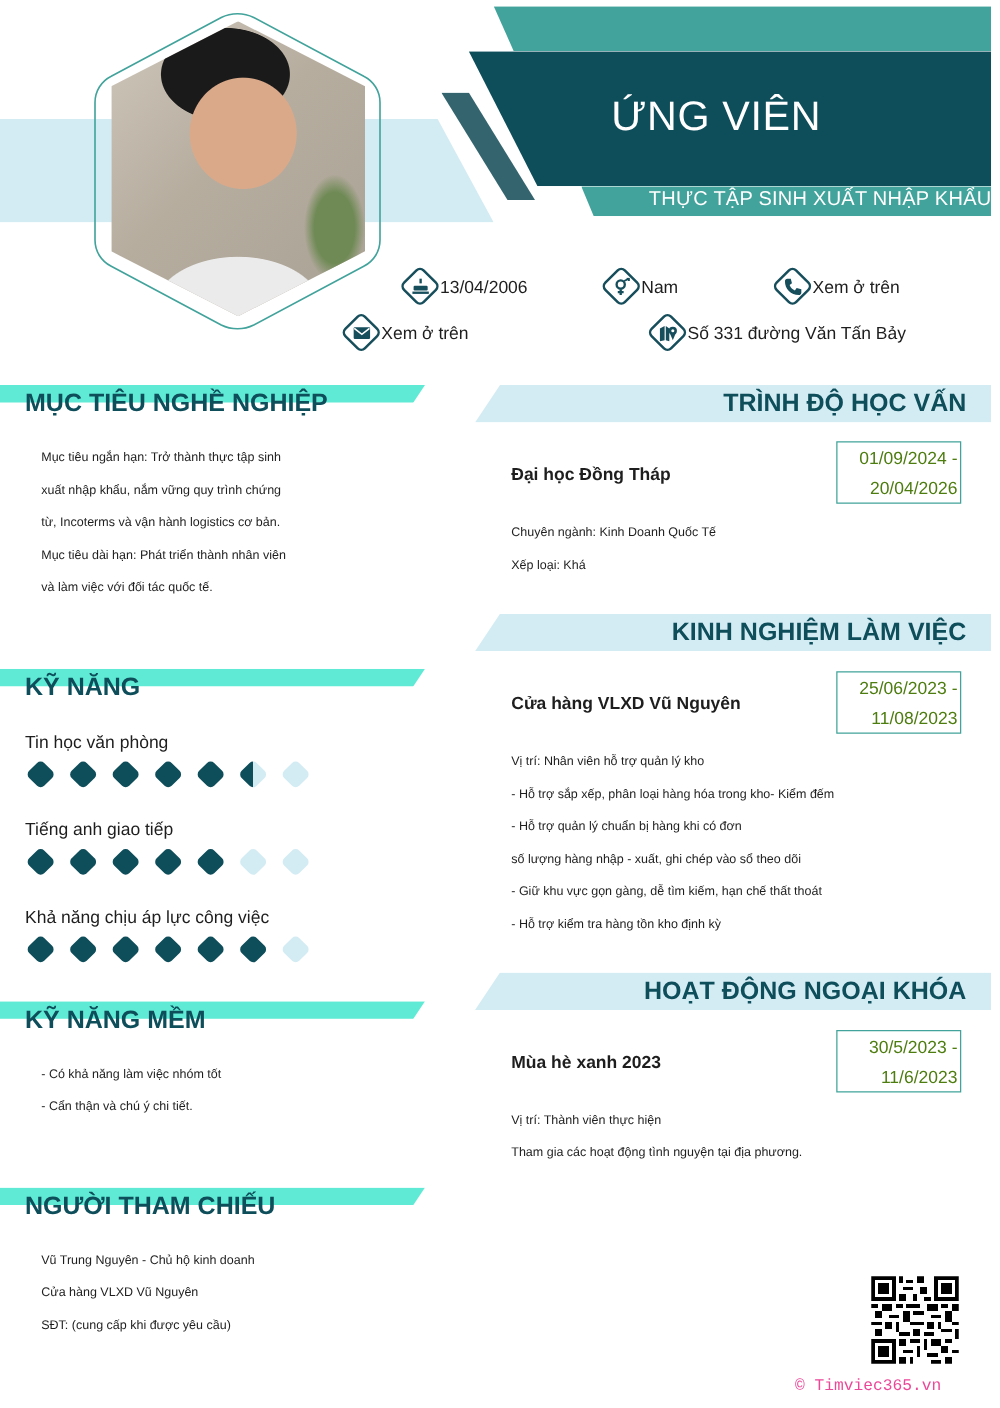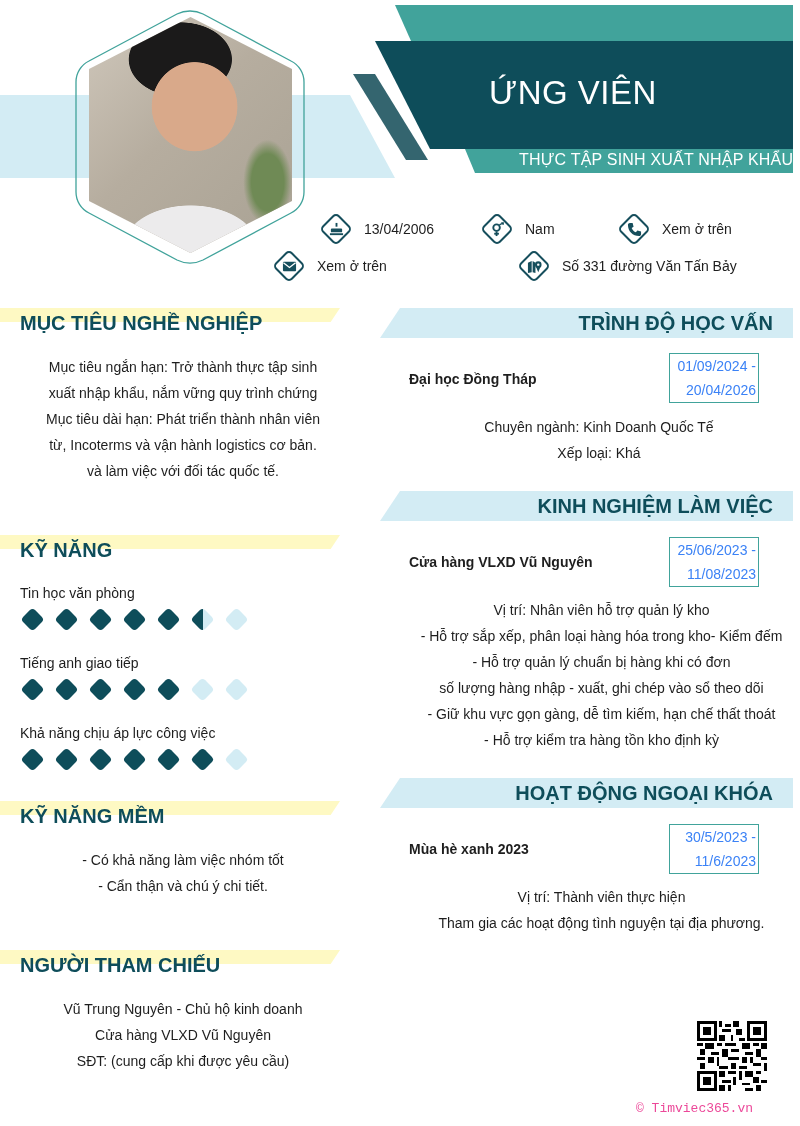--- a/index.html
+++ b/index.html
@@ -29,47 +29,47 @@
     clip-path: polygon(50% 0, 100% 22%, 100% 78%, 50% 100%, 0 78%, 0 22%);
     background:
       radial-gradient(ellipse 38% 34% at 52% 38%, #d9a98a 0 55%, transparent 56%),
       radial-gradient(ellipse 42% 26% at 45% 18%, #1b1a1a 0 60%, transparent 61%),
       radial-gradient(ellipse 55% 30% at 50% 98%, #ecebec 0 60%, transparent 61%),
       radial-gradient(ellipse 20% 30% at 88% 70%, #6f8a55 0 40%, transparent 60%),
       linear-gradient(135deg, #cfc7bb 0%, #b6ad9f 45%, #a9a294 100%);
   }
 
   
-  .contact { display: flex; align-items: center; gap: 12px; font-size: 14px; color: #1e1e1e; }
+  .contact { display: flex; align-items: center; gap: 0; font-size: 14px; color: #1e1e1e; }
   .dicon { width: 32px; height: 32px; position: relative; display: inline-flex; align-items: center; justify-content: center; }
   .dicon::before { content: ""; position: absolute; width: 20px; height: 20px; border: 2px solid #164e5c; border-radius: 5px; transform: rotate(45deg); }
   .dicon svg { position: relative; width: 15px; height: 15px; }
 
   
-  .sec-left { left: 0; width: 340px; height: 14px; background: #fef9c3;
+  .sec-left { left: 0; width: 340px; height: 14px; background: #5eead4;
     clip-path: polygon(0 0, 340px 0, 320px 30px, 0 30px); }
   .sec-right { left: 380px; width: 413px; height: 30px; background: #d3ecf4;
     clip-path: polygon(20px 0, 100% 0, 100% 100%, 0 100%); }
   .sec-title { font-size: 20px; font-weight: 700; color: #0e4d5a; line-height: 30px; white-space: nowrap; }
   .sec-left .sec-title { padding-left: 20px; }
   .sec-right .sec-title { text-align: right; padding-right: 20px; }
 
-  .para { font-size: 14px; line-height: 26px; color: #1e1e1e; text-align: center; }
+  .para { font-size: 10px; line-height: 26px; color: #1e1e1e; }
 
   
   .skill-label { font-size: 14px; color: #1e1e1e; }
   .dots { display: flex; gap: 10px; }
   .dot { width: 24px; height: 24px; position: relative; }
   .dot::before { content: ""; position: absolute; left: 3.5px; top: 3.5px; width: 17px; height: 17px; border-radius: 4px; transform: rotate(45deg); background: #d3ecf4; }
   .dot.full::before { background: #0e4d5a; }
   .dot.half::before { background: linear-gradient(45deg, #0e4d5a 50%, #d3ecf4 50%); transform: rotate(45deg); }
 
   
   .entry-title { font-size: 14px; font-weight: 700; color: #1e1e1e; }
-  .date-box { border: 1.5px solid #41a39b; font-size: 14px; line-height: 24px; text-align: right; padding: 0 2px 0 6px; color: #3b82f6; width: 90px; }
+  .date-box { border: 1.5px solid #41a39b; font-size: 14px; line-height: 24px; text-align: right; padding: 0 2px 0 6px; color: #4d7c0f; width: 100px; }
 
   .qr { left: 697px; top: 1021px; width: 70px; height: 70px; }
   .copyright { left: 636px; top: 1101px; font-family: "Liberation Mono", "DejaVu Sans Mono", monospace; font-size: 13px; color: #ec4899; }
 </style>
 </head>
 <body>
 
 <div class="abs band-light"></div>
 <div class="abs teal-top"></div>
 <div class="abs dark-main"></div>
@@ -133,22 +133,22 @@
   </span>
   <span>Số 331 đường Văn Tấn Bảy</span>
 </div>
 
 <div class="abs sec-left" style="top:308px;">
   <div class="sec-title">MỤC TIÊU NGHỀ NGHIỆP</div>
 </div>
 <div class="abs para" style="left:33px; top:354px; width:300px;">
   <div>Mục tiêu ngắn hạn: Trở thành thực tập sinh</div>
   <div>xuất nhập khẩu, nắm vững quy trình chứng</div>
+  <div>từ, Incoterms và vận hành logistics cơ bản.</div>
   <div>Mục tiêu dài hạn: Phát triển thành nhân viên</div>
-  <div>từ, Incoterms và vận hành logistics cơ bản.</div>
   <div>và làm việc với đối tác quốc tế.</div>
 </div>
 
 <div class="abs sec-left" style="top:535px;">
   <div class="sec-title">KỸ NĂNG</div>
 </div>
 
 <div class="abs" style="left:20px; top:585px;">
   <div class="skill-label">Tin học văn phòng</div>
   <div class="dots" style="margin-top:6px;">

